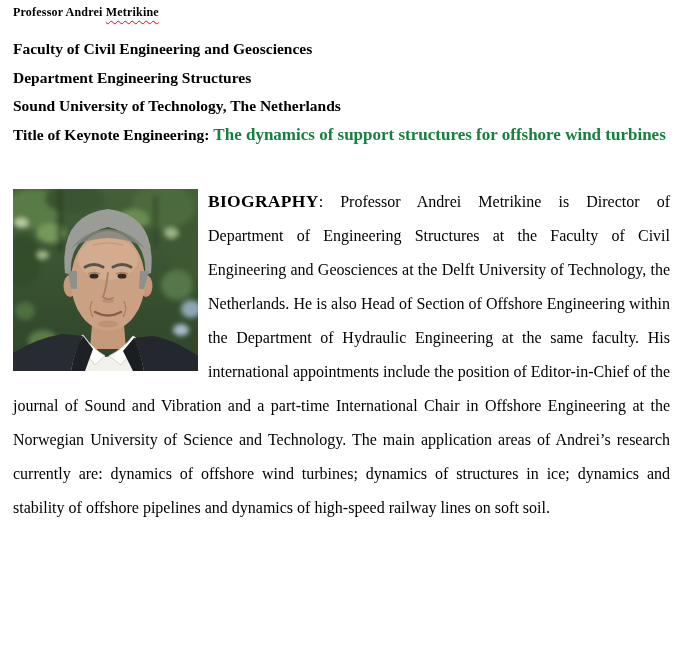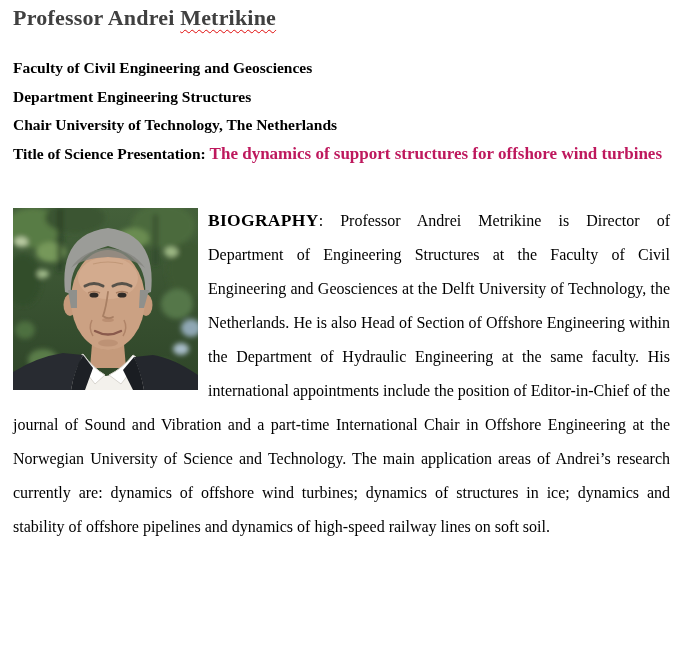--- a/index.html
+++ b/index.html
@@ -5,43 +5,43 @@
   html, body { margin: 0; padding: 0; background: #ffffff; }
   body {
     width: 683px; height: 647px; overflow: hidden;
     font-family: "Liberation Serif", serif;
     color: #000000;
   }
   .page { padding: 3px 13px 0 13px; box-sizing: border-box; width: 683px; }
 
   
   .doc-title {
-    margin: 2px 0 23px 0;
-    font-size: 22px;
+    margin: 2px 0 15px 0;
+    font-size: 12px;
     font-weight: bold;
-    color: #404040;
+    color: #000000;
     letter-spacing: 0.2px;
   }
   .squiggle {
     text-decoration: underline;
     text-decoration-style: wavy;
     text-decoration-color: #e00b0b;
     text-decoration-thickness: 1px;
     text-underline-offset: 4px;
   }
 
   
   .contact p {
     margin: 0;
     font-size: 15.5px;
     font-weight: bold;
     line-height: 28.7px;
   }
   .keynote-title {
-    color: #be185d;
+    color: #15803d;
     font-size: 17px;
   }
 
   
   .bio {
     margin-top: 34px;
     font-size: 16px;
     line-height: 34px;
     text-align: justify;
   }
@@ -63,22 +63,22 @@
 <body>
 
 <div class="page">
 
   <h1 class="doc-title"><span>Professor Andrei</span>
     <span class="squiggle">Metrikine</span></h1>
 
   <div class="contact">
     <p>Faculty of Civil Engineering and Geosciences</p>
     <p>Department Engineering Structures</p>
-    <p>Chair University of Technology, The Netherlands</p>
-    <p><span>Title of Science Presentation:</span>
+    <p>Sound University of Technology, The Netherlands</p>
+    <p><span>Title of Keynote Engineering:</span>
       <span class="keynote-title">The dynamics of support structures for offshore wind turbines</span></p>
   </div>
 
   <div class="bio">
     <div class="photo-wrap" role="img" aria-label="Portrait photo of Professor Andrei Metrikine">
       <svg width="185" height="182" viewBox="0 0 185 182" xmlns="http://www.w3.org/2000/svg">
         <defs>
           <filter id="blurFoliage" x="-20%" y="-20%" width="140%" height="140%">
             <feGaussianBlur stdDeviation="2.4"></feGaussianBlur>
           </filter>

